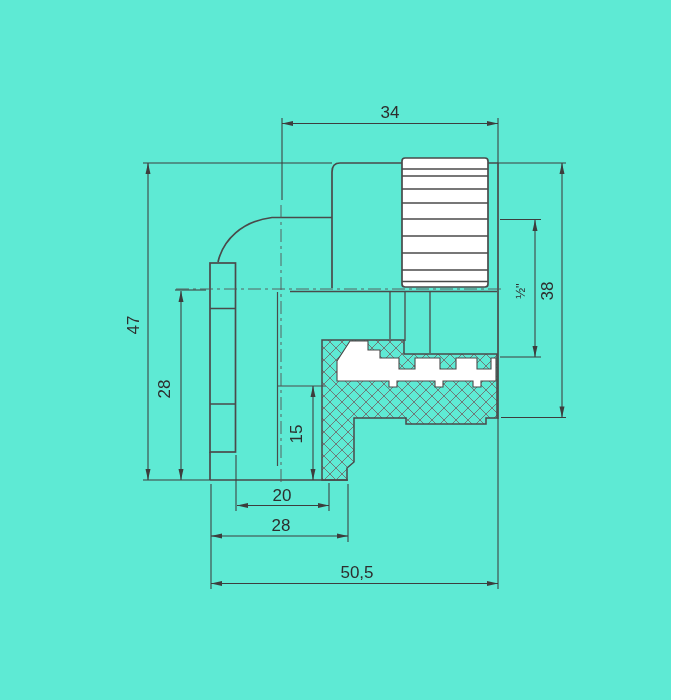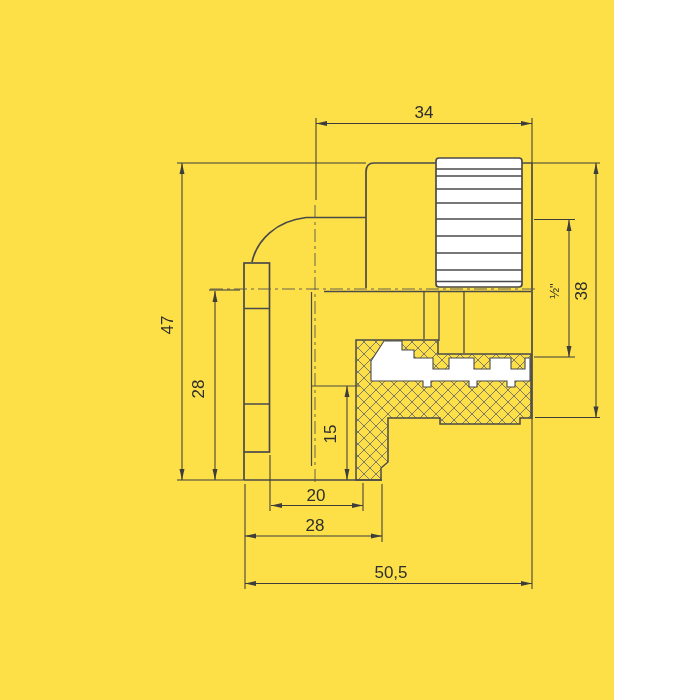--- a/index.html
+++ b/index.html
@@ -1,18 +1,18 @@
 <!DOCTYPE html>
 <html><head>
 <meta charset="utf-8">
 <style>
   html,body{margin:0;padding:0;background:#ffffff;}
   .page{
-    width:580px;height:700px;position:relative;background:#fde047;
-    font-family:"Liberation Sans", sans-serif;overflow:hidden;padding-left:34px;
+    width:671px;height:700px;position:relative;background:#5eead4;
+    font-family:"Liberation Sans", sans-serif;overflow:hidden;
   }
   svg{display:block;}
   text{
     font-family:"Liberation Sans", sans-serif;
     fill:#2e2e2e;
   }
   .dim-text{font-size:17px;}
   .dim-text-small{font-size:13px;}
 </style>
 </head>

